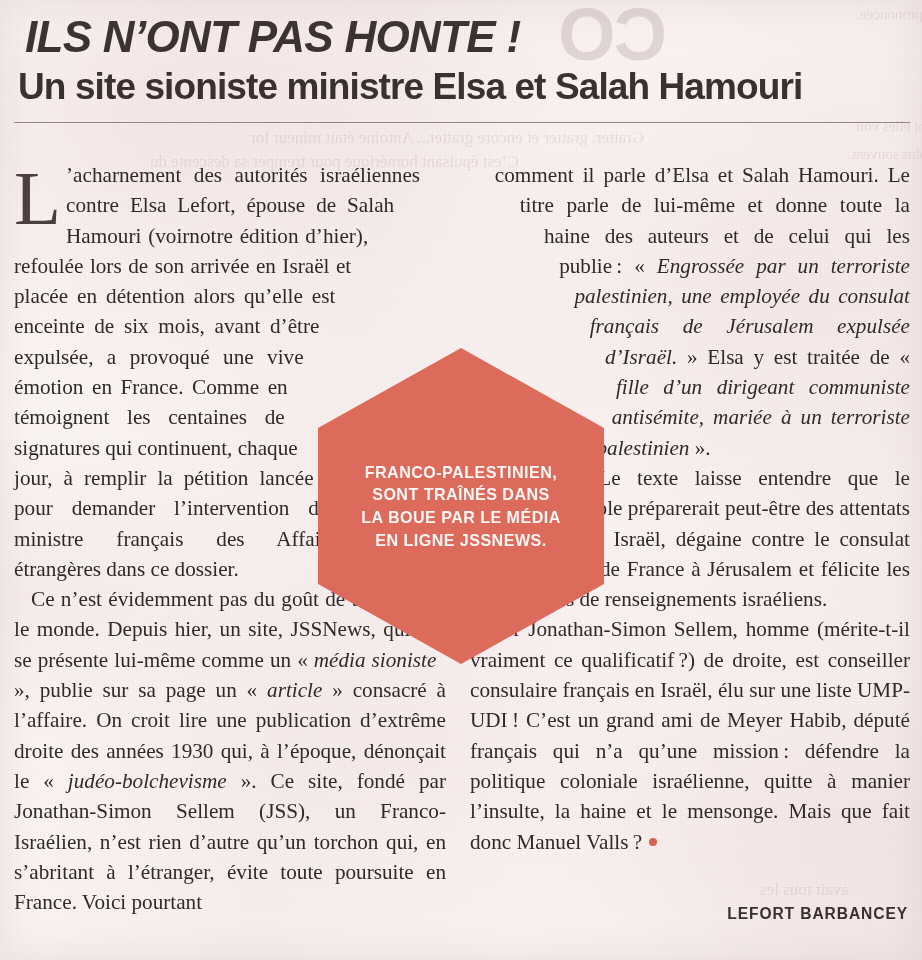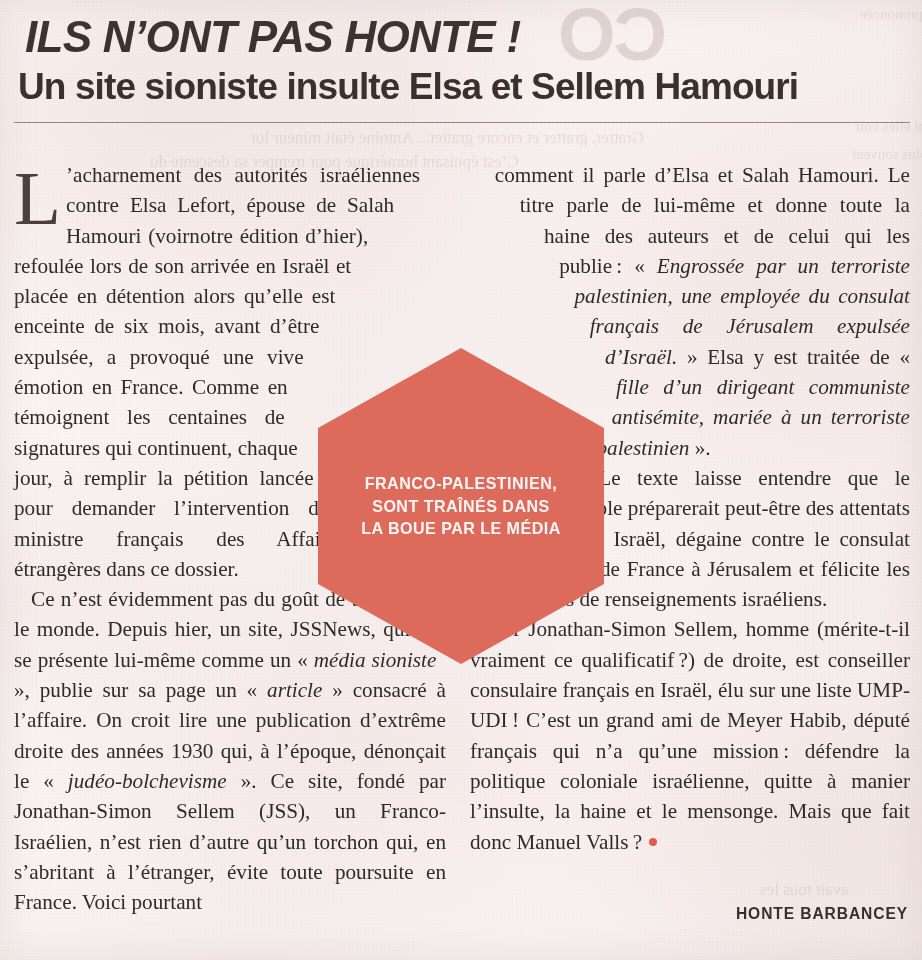--- a/index.html
+++ b/index.html
@@ -235,21 +235,21 @@
     <div class="ghost ghost-serif" style="left:860px; top:6px; font-size:15px;">prononcée</div>
     <div class="ghost ghost-serif" style="left:855px; top:118px; font-size:15px;">ont elles voir</div>
     <div class="ghost ghost-serif" style="left:852px; top:146px; font-size:15px;">plus souvent</div>
     <div class="ghost ghost-serif" style="left:250px; top:128px; font-size:17px;">Gratter, gratter et encore gratter... Antoine était mineur lor</div>
     <div class="ghost ghost-serif" style="left:150px; top:152px; font-size:17px;">C’est épuisant homérique pour tremper sa descente du</div>
     <div class="ghost ghost-serif" style="left:760px; top:880px; font-size:17px;">avait tous les</div>
   </div>
 
   <div class="headline-block">
     <h1 class="kicker">ILS N’ONT PAS HONTE !</h1>
-    <h2 class="deck">Un site sioniste insulte Elsa et Sellem Hamouri</h2>
+    <h2 class="deck">Un site sioniste ministre Elsa et Salah Hamouri</h2>
   </div>
   <div class="rule"></div>
 
   <div class="columns">
 
     <div class="col col-left">
       <div class="hexwrap-left"></div>
       <p><span class="dropcap">L</span><span>’acharnement des autorités israéliennes contre Elsa Lefort, épouse de Salah Hamouri (voirnotre édition d’hier), refoulée lors de son arrivée en Israël et placée en détention alors qu’elle est enceinte de six mois, avant d’être expulsée, a provoqué une vive émotion en France. Comme en témoignent les centaines de signatures qui continuent, chaque jour, à remplir la pétition lancée pour demander l’intervention du ministre français des Affaires étrangères dans ce dossier.</span></p>
       <p class="indent"><span>Ce n’est évidemment pas du goût de tout le monde. Depuis hier, un site, JSSNews, qui se présente lui-même comme un « </span><i>média sioniste</i><span> », publie sur sa page un « </span><i>article</i><span> » consacré à l’affaire. On croit lire une publication d’extrême droite des années 1930 qui, à l’époque, dénonçait le « </span><i>judéo-bolchevisme</i><span> ». Ce site, fondé par Jonathan-Simon Sellem (JSS), un Franco-Israélien, n’est rien d’autre qu’un torchon qui, en s’abritant à l’étranger, évite toute poursuite en France. Voici pourtant</span></p>
     </div>
@@ -264,20 +264,21 @@
 
   <div class="hexagon">
     <svg width="290" height="320" viewBox="0 0 290 320" aria-hidden="true">
       <polygon points="145,2 288,82 288,238 145,318 2,238 2,82" fill="#dd6b5c"></polygon>
     </svg>
     <div class="hex-text">
       <div>
         <span>FRANCO-PALESTINIEN,</span>
         <span>SONT TRAÎNÉS DANS</span>
         <span>LA BOUE PAR LE MÉDIA</span>
+        <span>EN LIGNE JSSNEWS.</span>
       </div>
     </div>
   </div>
 
-  <div class="byline">HONTE BARBANCEY</div>
+  <div class="byline">LEFORT BARBANCEY</div>
 
   <div class="scan-edge"></div>
 </div>
 
 </body></html>

